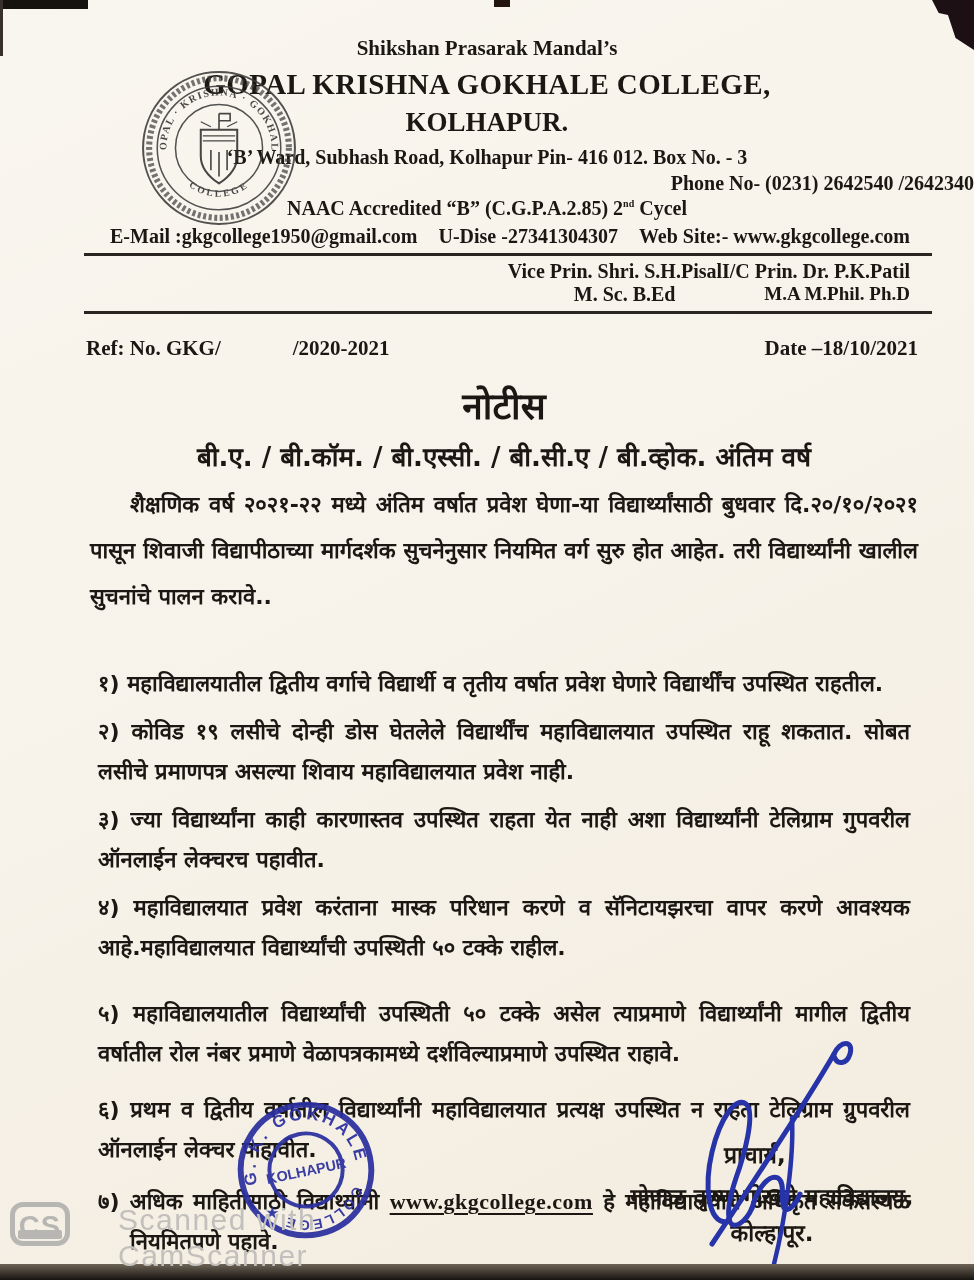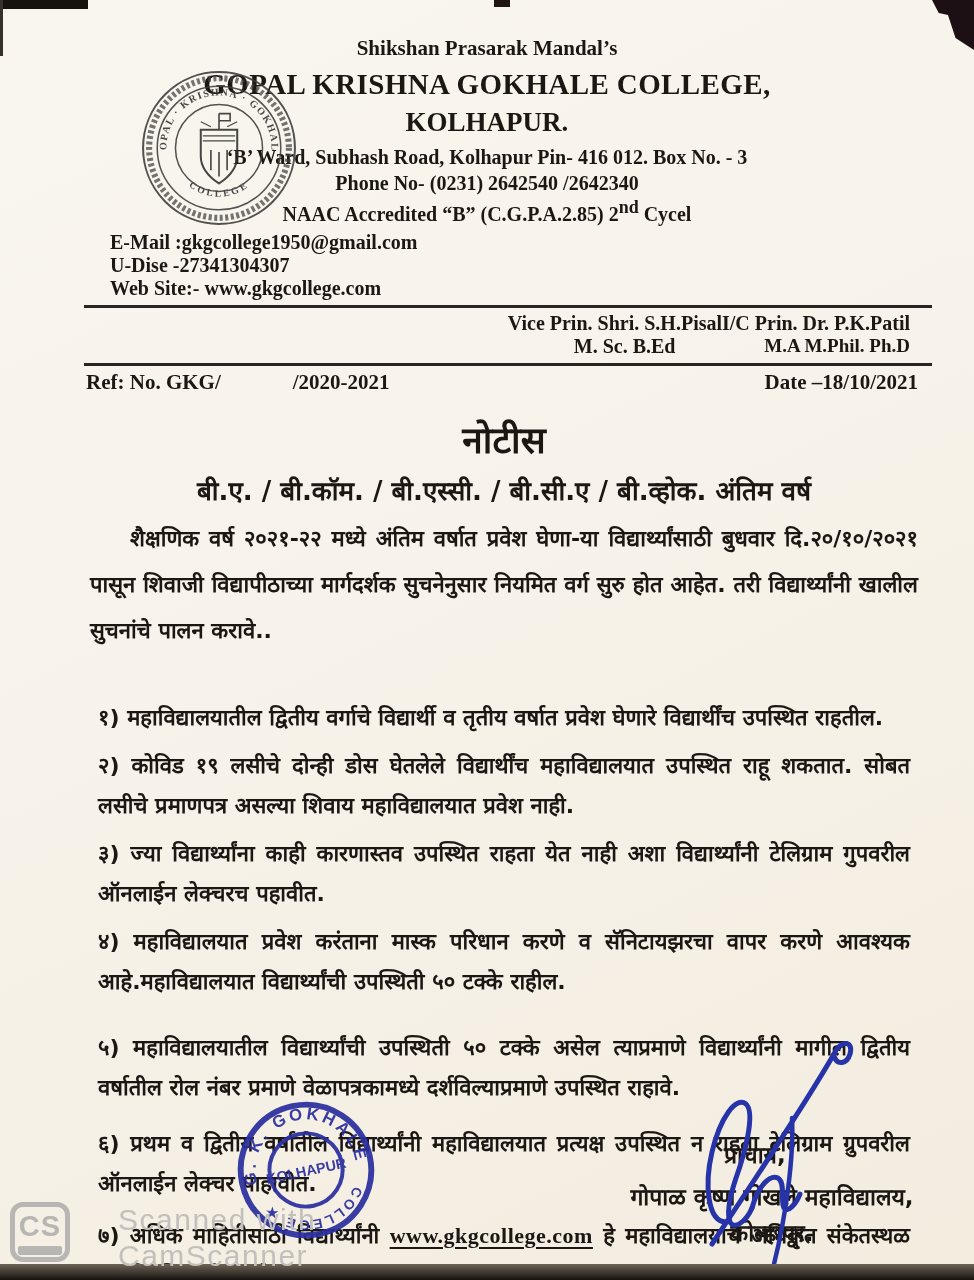--- a/index.html
+++ b/index.html
@@ -17,33 +17,33 @@
   .bottom-bar{position:absolute;left:0;right:0;bottom:0;height:16px;
           background:linear-gradient(#6d6456,#171310);z-index:3;}
   
   .seal{position:absolute;left:138px;top:64px;width:162px;height:164px;opacity:.88;}
   .seal text{font-family:"Liberation Serif",serif;}
   .head-center{text-align:center;padding-top:36px;font-weight:700;}
   .org{font-size:21px;}
   .college{font-size:29px;margin-top:7px;letter-spacing:.4px;}
   .city{font-size:27px;margin-top:6px;}
   .addr{font-size:20px;margin-top:8px;}
-  .phone{font-size:20px;margin-top:3px;}
+  .phone{font-size:20px;margin-top:3px;text-align:right;}
   .naac{font-size:20px;margin-top:2px;}
-  .naac sup{font-size:18px;}
+  .naac sup{font-size:10px;}
   .contact-row{display:flex;justify-content:space-between;align-items:baseline;
-    padding:5px 64px 3px 110px;font-size:20px;font-weight:700;flex-direction:column;}
+    padding:5px 64px 3px 110px;font-size:20px;font-weight:700;}
   .rule{border-top:3px solid #2b2521;margin:2px 42px 0 84px;}
   .officials{display:flex;justify-content:flex-end;
     padding:4px 64px 3px 90px;font-size:20px;font-weight:700;}
   .off-left .qual{padding-left:66px;}
   .off-right{text-align:right;}
   .off-right .qual{font-size:19px;}
   .ref-row{display:flex;justify-content:space-between;
-    padding:4px 56px 4px 86px;font-size:21px;font-weight:700;}
+    padding:22px 56px 4px 86px;font-size:21px;font-weight:700;}
   .ref-year{margin-left:72px;}
   
   .content{padding:0 56px 0 90px;}
   .mar{font-family:"DejaVu Sans",sans-serif;font-weight:700;}
   .title{text-align:center;font-size:37px;margin:14px 0 8px;}
   .subtitle{text-align:center;font-size:26px;margin:0 0 8px;}
   .intro{font-size:22px;line-height:46px;text-align:justify;text-indent:40px;margin:0 0 44px;}
   .pt{font-size:22px;line-height:40px;text-align:justify;margin:8px;}
   .pt.m1{margin-bottom:7px;} .pt.m2{margin-bottom:4px;} .pt.m3{margin-bottom:4px;}
   .pt.m4{margin-bottom:26px;} .pt.m5{margin-bottom:16px;} .pt.m6{margin-bottom:12px;}
@@ -52,21 +52,21 @@
        text-underline-offset:4px;letter-spacing:.5px;}
   
   .stamp{position:absolute;left:222px;top:1086px;width:168px;height:168px;
          transform:rotate(-12deg);opacity:.93;}
   .stamp text{font-family:"Liberation Sans",sans-serif;}
   .signature{position:absolute;left:634px;top:1026px;width:240px;height:246px;z-index:2;}
   .sig-role{position:absolute;left:724px;top:1138px;font-size:23px;}
   .sig-college{position:absolute;left:610px;top:1180px;width:324px;text-align:center;font-size:23px;}
   .sig-city{position:absolute;left:610px;top:1216px;width:324px;text-align:center;font-size:23px;}
   
-  .cs-badge{position:absolute;left:10px;top:1202px;width:60px;height:60px;box-sizing:border-box;
+  .cs-badge{position:absolute;left:10px;top:1202px;width:60px;height:44px;box-sizing:border-box;
     border:5px solid #b7b6b3;border-radius:13px;z-index:4;}
   .cs-letters{font-family:"Liberation Sans",sans-serif;font-weight:700;font-size:29px;
     color:#b7b6b3;text-align:center;line-height:38px;letter-spacing:1px;}
   .cs-strip{position:absolute;left:3px;right:3px;bottom:2px;height:9px;background:#b7b6b3;border-radius:2px;}
   .wm-text{position:absolute;left:86px;top:1202px;z-index:4;
     font-family:"Liberation Sans",sans-serif;font-size:30px;color:#c2c0bc;
     letter-spacing:1.5px;line-height:36px;margin-left:32px;}
 </style>
 </head>
 <body>

